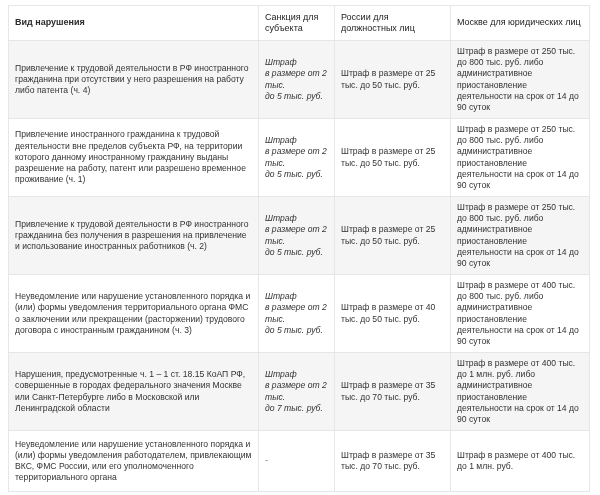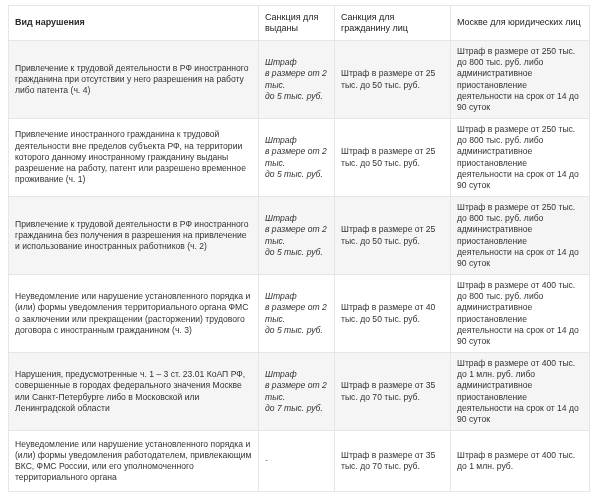--- a/index.html
+++ b/index.html
@@ -34,22 +34,22 @@
 <table class="fines">
   <colgroup>
       <col class="c0">
       <col class="c1">
       <col class="c2">
       <col class="c3">
     </colgroup>
   <thead>
     <tr>
       <th class="c0">Вид нарушения</th>
-      <th>Санкция для выданы</th>
-      <th>Санкция для гражданину лиц</th>
+      <th>Санкция для субъекта</th>
+      <th>России для должностных лиц</th>
       <th>Москве для юридических лиц</th>
     </tr>
   </thead>
   <tbody>
     <tr class="r alt">
       <td>Привлечение к трудовой деятельности в РФ иностранного гражданина при отсутствии у него разрешения на работу либо патента (ч. 4)</td>
       <td>
         <span class="citizen-line">Штраф</span>
         <span class="citizen-line">в размере от 2 тыс.</span>
         <span class="citizen-line">до 5 тыс. руб.</span>
@@ -81,21 +81,21 @@
       <td>Неуведомление или нарушение установленного порядка и (или) формы уведомления территориального органа ФМС о заключении или прекращении (расторжении) трудового договора с иностранным гражданином (ч. 3)</td>
       <td>
         <span class="citizen-line">Штраф</span>
         <span class="citizen-line">в размере от 2 тыс.</span>
         <span class="citizen-line">до 5 тыс. руб.</span>
       </td>
       <td>Штраф в размере от 40 тыс. до 50 тыс. руб.</td>
       <td>Штраф в размере от 400 тыс. до 800 тыс. руб. либо административное приостановление деятельности на срок от 14 до 90 суток</td>
     </tr>
     <tr class="r alt">
-      <td>Нарушения, предусмотренные ч. 1 – 3 ст. 23.01 КоАП РФ, совершенные в городах федерального значения Москве или Санкт-Петербурге либо в Московской или Ленинградской области</td>
+      <td>Нарушения, предусмотренные ч. 1 – 1 ст. 18.15 КоАП РФ, совершенные в городах федерального значения Москве или Санкт-Петербурге либо в Московской или Ленинградской области</td>
       <td>
         <span class="citizen-line">Штраф</span>
         <span class="citizen-line">в размере от 2 тыс.</span>
         <span class="citizen-line">до 7 тыс. руб.</span>
       </td>
       <td>Штраф в размере от 35 тыс. до 70 тыс. руб.</td>
       <td>Штраф в размере от 400 тыс. до 1 млн. руб. либо административное приостановление деятельности на срок от 14 до 90 суток</td>
     </tr>
     <tr class="r plain last">
       <td>Неуведомление или нарушение установленного порядка и (или) формы уведомления работодателем, привлекающим ВКС, ФМС России, или его уполномоченного территориального органа</td>

